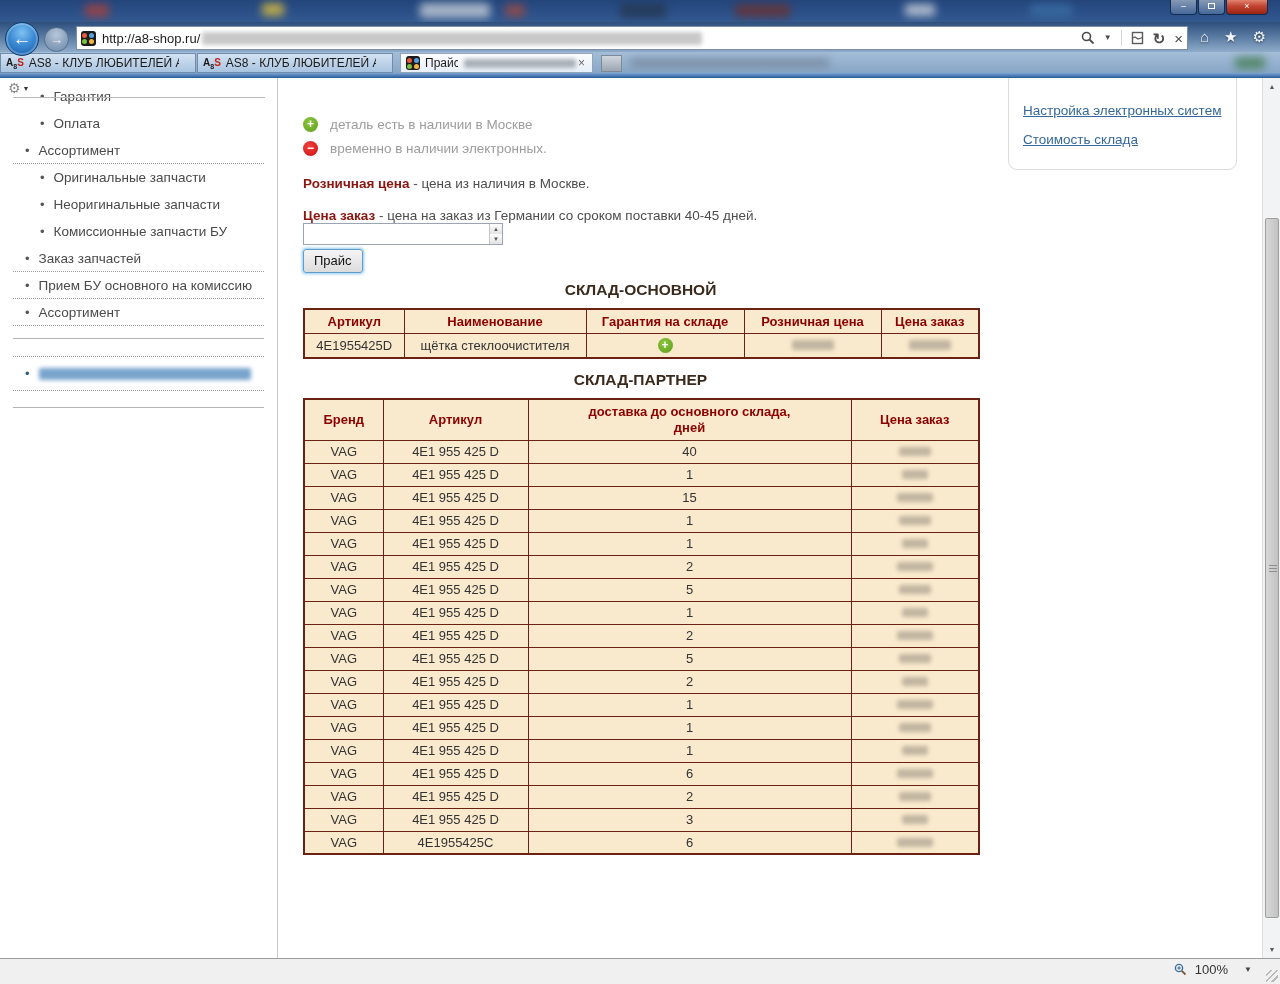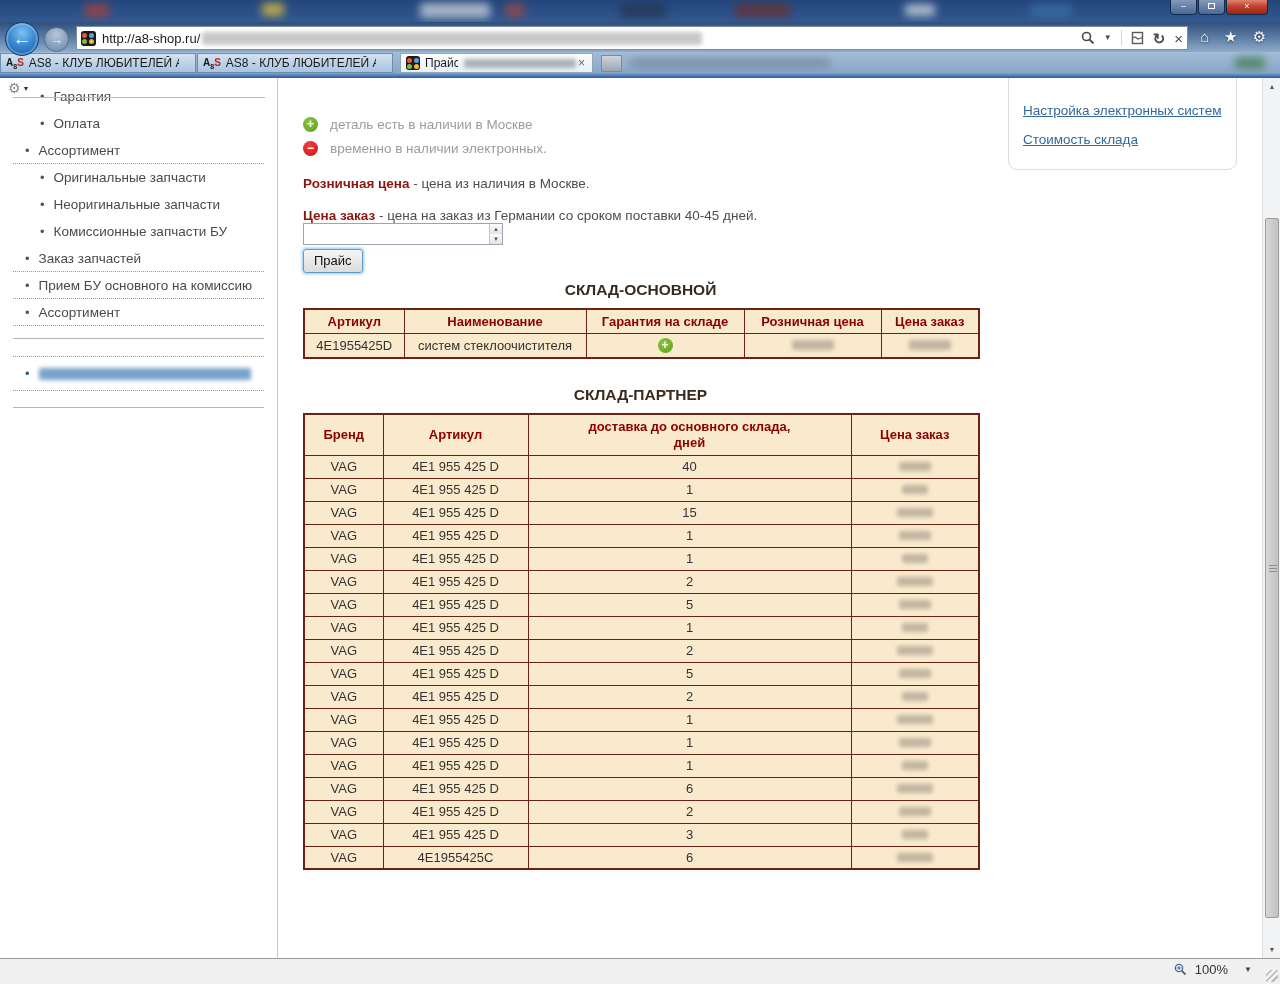--- a/index.html
+++ b/index.html
@@ -109,21 +109,21 @@
   #searchrow { margin-top:0; display:flex; }
   #searchwrap { width:200px; height:22px; border:1px solid #9aa5b1; display:flex; }
   #searchinput { flex:1; border:none; outline:none; font-size:13px; padding:0 4px; }
   #spin { width:13px; border-left:1px solid #c5c5c5; display:flex; flex-direction:column; }
   #spin span { flex:1; font-size:6px; color:#555; text-align:center; line-height:10px; cursor:pointer; background:linear-gradient(180deg,#fdfdfd,#e3e3e3); }
   #searchbtn { margin-top:4px; font-size:13px; color:#111; padding:3px 10px 4px;
     background:linear-gradient(180deg,#f5f5f5,#dcdcdc); border:1px solid #5e9ccb;
     border-radius:3px; box-shadow:0 0 3px 1px #8ec7ef; width:max-content; cursor:pointer;
     font-family:"Liberation Sans", sans-serif; }
   .tbl-title { margin-top:8px; text-align:center; width:675px; font-size:15.5px; font-weight:bold; color:#3b2a1c; height:18px; }
-  #ptitle { margin-top:27px; }
+  #ptitle { margin-top:12px; }
   table { border-collapse:collapse; width:675px; margin-top:9px; table-layout:fixed; }
   table, th, td { border:1px solid #6a2313; }
   table { border-width:2px; }
   th { background:#faeacd; color:#8b0000; font-size:13px; font-weight:bold; padding:4px 2px; }
   td { background:#faeacd; color:#333; font-size:13px; text-align:center; height:23px; padding:0 2px; }
   #maintable th, #maintable td { height:24px; }
   .pre { white-space:pre-line; line-height:16px; }
   .price-smudge { width:32px; height:9px; }
   #maintable .price-smudge { width:42px; height:10px; }
   tr:nth-child(3n) .price-smudge { width:26px; }
@@ -338,21 +338,21 @@
         <tbody>
             <tr>
           <th>Артикул</th>
           <th>Наименование</th>
           <th>Гарантия на складе</th>
           <th>Розничная цена</th>
           <th>Цена заказ</th>
         </tr>
         <tr>
           <td>4E1955425D</td>
-          <td>систем стеклоочистителя</td>
+          <td>щётка стеклоочистителя</td>
           <td><span class="cicon plus" style="display:inline-block;margin:0;vertical-align:middle">+</span></td>
           <td><span class="smudge price-smudge"></span></td>
           <td><span class="smudge price-smudge"></span></td>
         </tr>
       </tbody>
         </table>
 
       <div class="tbl-title" id="ptitle">СКЛАД-ПАРТНЕР</div>
       <table id="partnertable">
         <colgroup>

